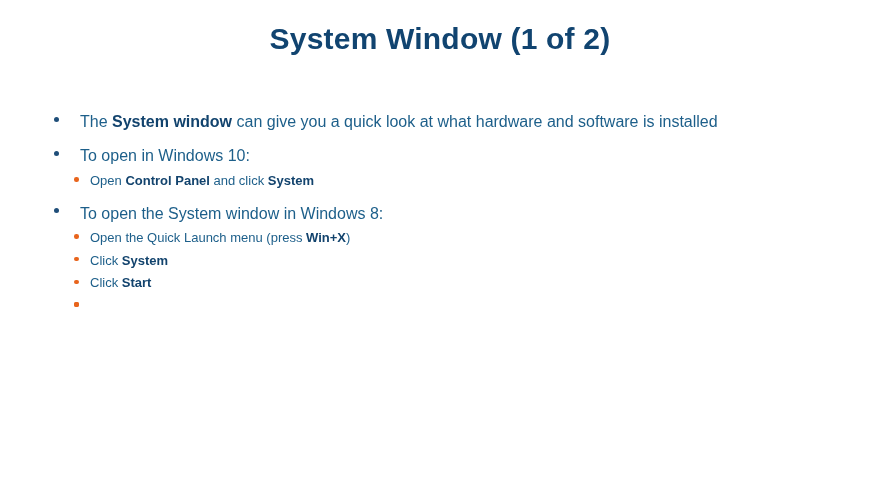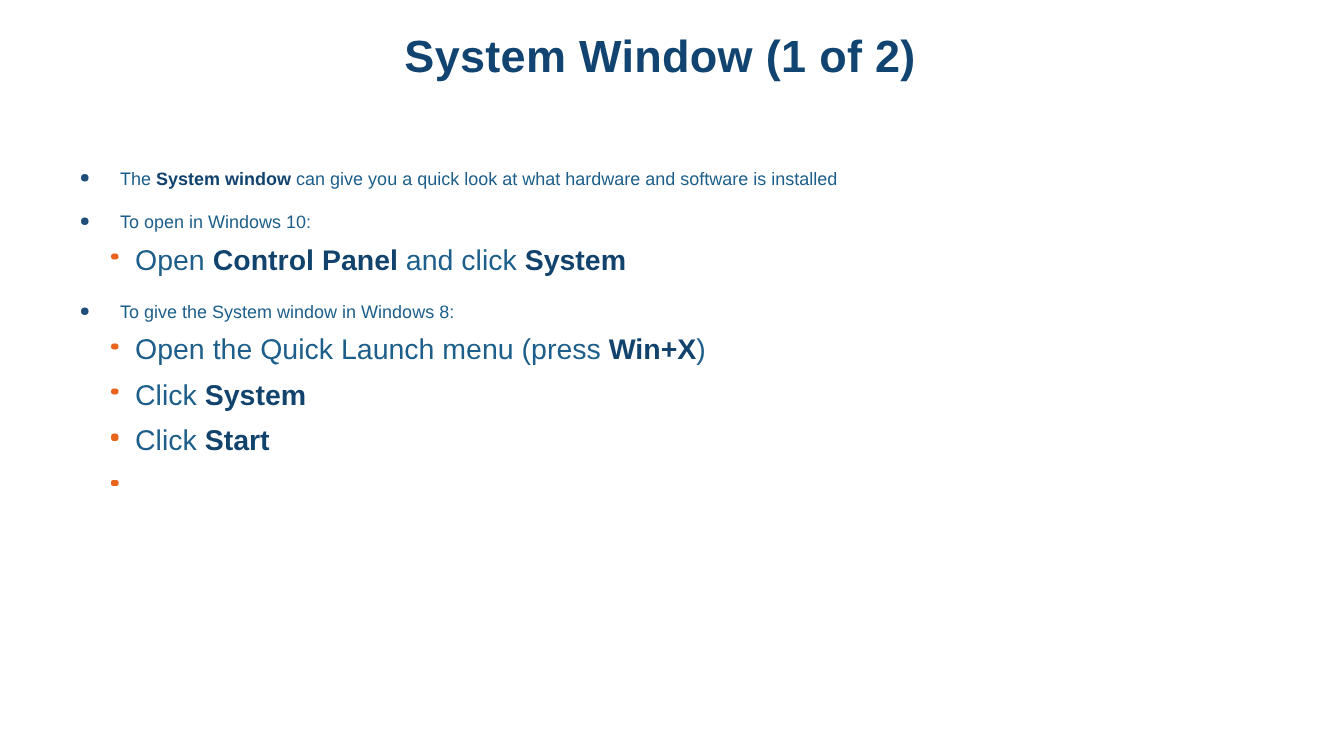--- a/index.html
+++ b/index.html
@@ -37,21 +37,21 @@
     top: 112px;
     left: 45px;
     width: 800px;
   }
 
   
   .l1 {
     position: relative;
     padding-left: 35px;
     margin-top: 14px;
-    font-size: 12px;
+    font-size: 16px;
     line-height: 1.28;
     color: #1d5f8a;
   }
   .l1:first-child {
     margin-top: 0;
   }
   .l1 > .bullet {
     position: absolute;
     left: 9px;
     top: 0.30em;
@@ -63,21 +63,21 @@
 
   
   .l2-group {
     margin-top: 2px;
   }
   .l2 {
     position: relative;
     padding-left: 23px;
     margin-left: 22px;
     margin-top: 6px;
-    font-size: 19px;
+    font-size: 13px;
     line-height: 1.28;
     color: #1d5f8a;
   }
   .l2 > .bullet {
     position: absolute;
     left: 7px;
     top: 0.33em;
     width: 4.5px;
     height: 4.5px;
     border-radius: 50%;
@@ -112,21 +112,21 @@
     </div>
     <div class="l2-group">
       <div class="l2">
         <span class="bullet"></span>
         <span class="txt">Open <b>Control Panel</b> and click <b>System</b></span>
       </div>
     </div>
 
     <div class="l1">
       <span class="bullet"></span>
-      <span class="txt">To give the System window in Windows 8:</span>
+      <span class="txt">To open the System window in Windows 8:</span>
     </div>
     <div class="l2-group">
       <div class="l2">
         <span class="bullet"></span>
         <span class="txt">Open the Quick Launch menu (press <b>Win+X</b>)</span>
       </div>
       <div class="l2">
         <span class="bullet"></span>
         <span class="txt">Click <b>System</b></span>
       </div>

